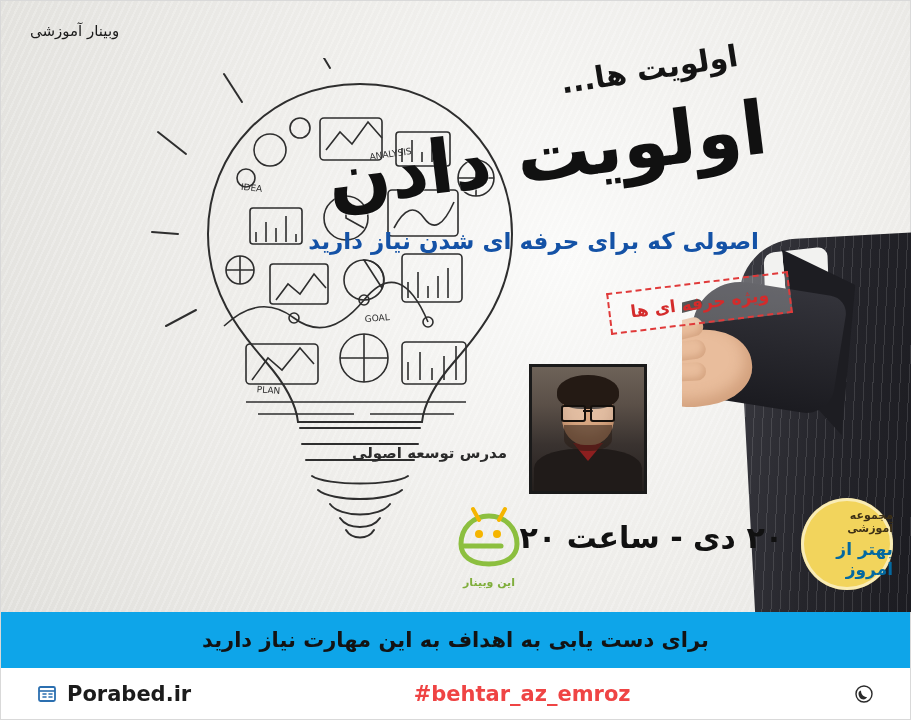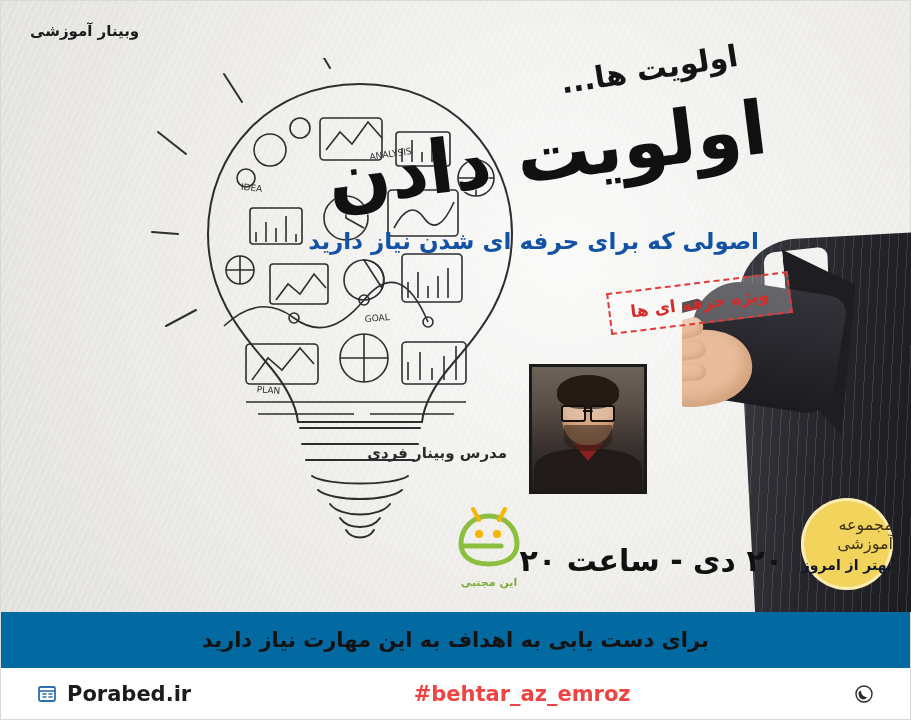--- a/index.html
+++ b/index.html
@@ -38,21 +38,21 @@
     opacity: .5;
     pointer-events: none;
   }
 
   
   .webinar-label {
     position: absolute;
     top: 22px;
     left: 30px;
     font-size: 15px;
-    font-weight: bold;
+    font-weight: normal;
     color: #1b1b1b;
     letter-spacing: 0;
     z-index: 8;
   }
 
   
   .headline-small {
     position: absolute;
     top: 38px;
     right: 176px;
@@ -230,34 +230,33 @@
     border-radius: 50%;
     background: #f2d45c;
     box-shadow: inset 0 0 0 3px rgba(255,255,255,.55);
     display: flex;
     flex-direction: column;
     align-items: center;
     justify-content: center;
     gap: 4px;
     z-index: 8;
   }
-  .stamp .s1 { font-size: 16px; color: #3d3016; font-weight: normal; }
-  .stamp .s2 { font-size: 14px; color: #0f172a; font-weight: bold; }
+  .stamp .s1 { font-size: 11px; color: #3d3016; font-weight: bold; }
+  .stamp .s2 { font-size: 17px; color: #0369a1; font-weight: bold; }
 
   
   .datetime {
     position: absolute;
     top: 520px;
     right: 128px;
     font-size: 30px;
     font-weight: bold;
     color: #111;
     white-space: nowrap;
     z-index: 8;
-    margin-top: 23px;
   }
 
   
   .evinar {
     position: absolute;
     top: 506px;
     right: 372px;
     width: 100px;
     height: 88px;
     z-index: 8;
@@ -389,21 +388,21 @@
     clip-path: polygon(0 50%, 100% 0, 100% 100%);
   }
 
   
   .yellow-bar {
     position: absolute;
     left: 0;
     top: 612px;
     width: 911px;
     height: 56px;
-    background: #0369a1;
+    background: #0ea5e9;
     display: flex;
     align-items: center;
     justify-content: center;
   }
   .yellow-bar span {
     font-size: 21px;
     font-weight: bold;
     color: #131313;
   }
 
@@ -550,39 +549,39 @@
       <div class="face"></div>
       <div class="hair"></div>
       <div class="beard"></div>
       <div class="glasses">
         <i class="l"></i>
           <b></b>
           <i class="r"></i>
       </div>
     </div>
 
-    <div class="speaker-role">مدرس وبینار فردی</div>
+    <div class="speaker-role">مدرس توسعه اصولی</div>
 
     <div class="stamp">
       <div class="s1">مجموعه آموزشی</div>
       <div class="s2">بهتر از امروز</div>
     </div>
 
     <div class="datetime">۲۰ دی - ساعت ۲۰</div>
 
     <div class="evinar">
       <svg width="100" height="64" viewBox="0 0 100 64" fill="none" xmlns="http://www.w3.org/2000/svg">
         <path d="M50 10 C34 10 22 22 22 38 C22 50 32 58 50 58 C68 58 78 50 78 38 C78 22 66 10 50 10 Z" fill="none" stroke="#8cbf3f" stroke-width="5"></path>
         <path d="M24 40 H62" stroke="#8cbf3f" stroke-width="5" stroke-linecap="round"></path>
         <circle cx="40" cy="28" r="4" fill="#f5b500"></circle>
         <circle cx="58" cy="28" r="4" fill="#f5b500"></circle>
         <path d="M40 14 l-6 -11" stroke="#f5b500" stroke-width="4" stroke-linecap="round"></path>
         <path d="M60 14 l6 -11" stroke="#f5b500" stroke-width="4" stroke-linecap="round"></path>
       </svg>
-      <div class="evinar-name">این مجتبی</div>
+      <div class="evinar-name">این وبینار</div>
     </div>
 
   </div>
 
   <div class="yellow-bar">
     <span>برای دست یابی به اهداف به این مهارت نیاز دارید</span>
   </div>
 
   <div class="footer">
     <div class="foot-item">

